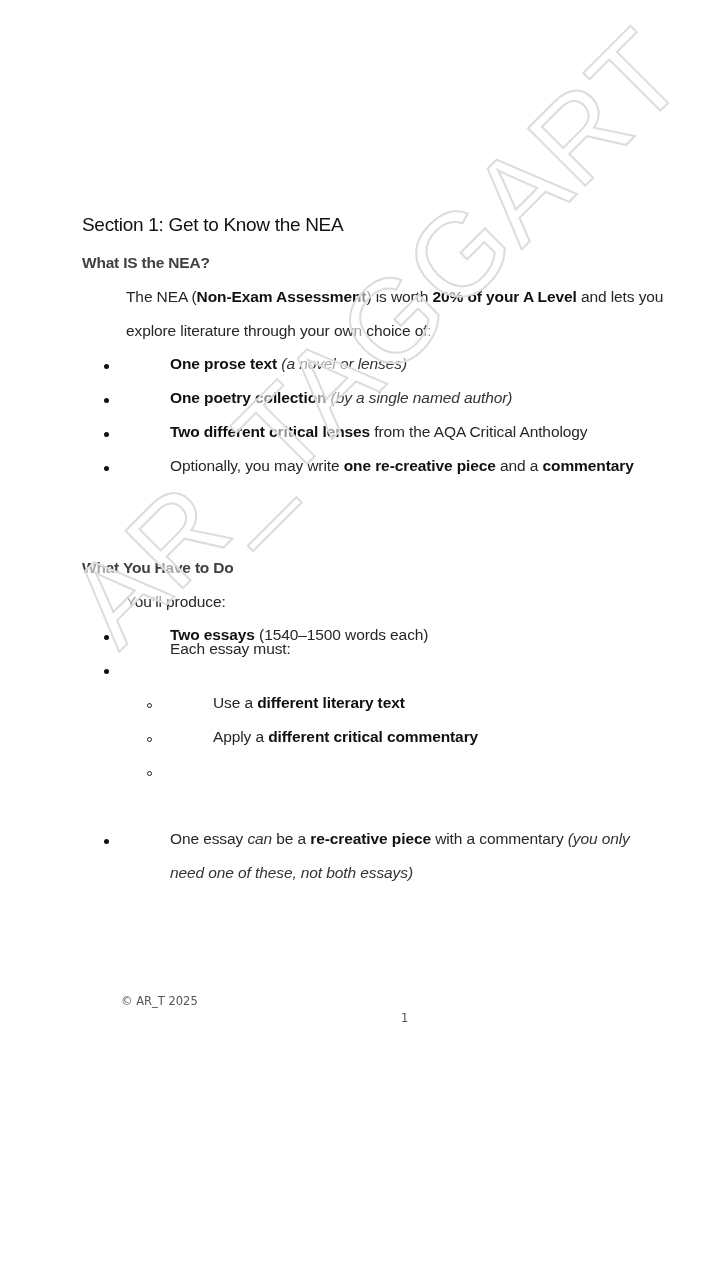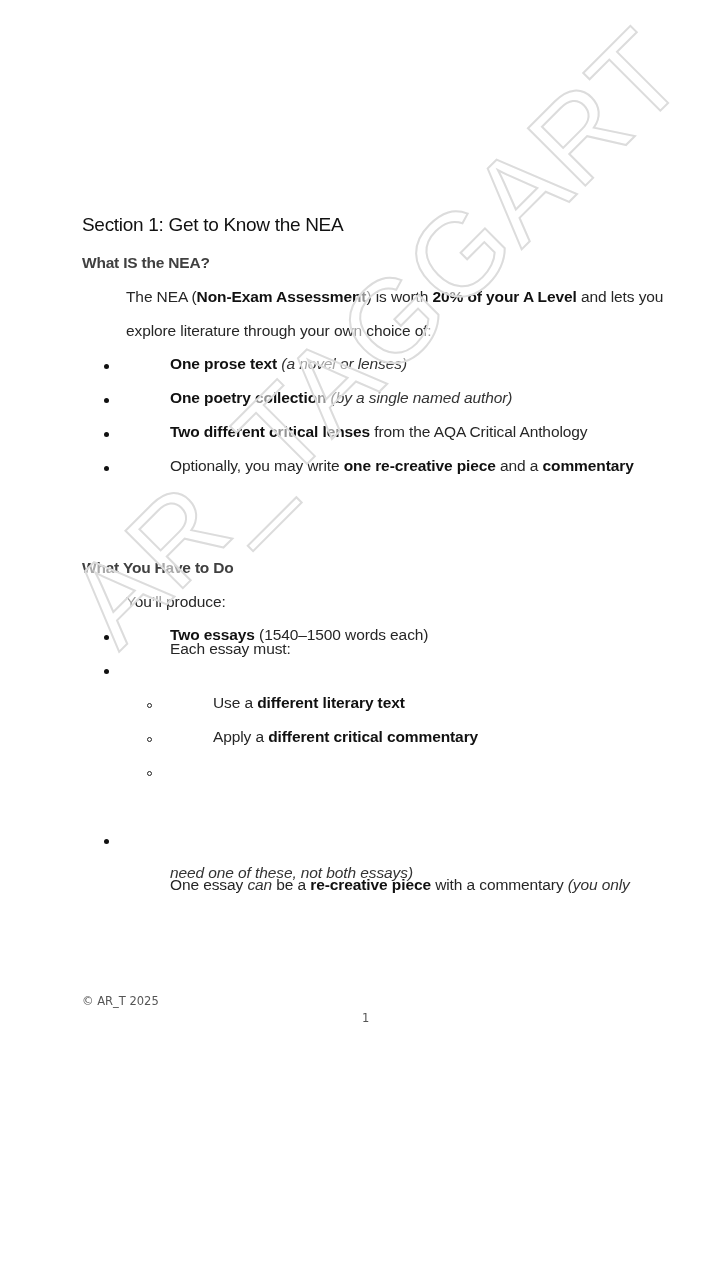--- a/index.html
+++ b/index.html
@@ -11,21 +11,21 @@
     }
     .page { position: absolute; left: 0; top: 0; width: 720px; height: 1280px; }
     .abs { position: absolute; white-space: nowrap; }
     .h1 { font-size: 19px; color: #111; letter-spacing: -0.3px; }
     .h2 { font-size: 15.5px; font-weight: bold; color: #404040; letter-spacing: -0.2px; }
     .p { font-size: 15.5px; color: #262626; letter-spacing: -0.1px; margin-left: 44px; }
     .p b { color: #111; }
     .p i { color: #333; }
     .bullet { position: absolute; width: 5px; height: 5px; border-radius: 50%; background: #111; }
     .circle { position: absolute; width: 5px; height: 5px; border-radius: 50%; border: 1.2px solid #222; background: #fff; box-sizing: border-box; }
-    .footer { font-size: 11.5px; color: #555; font-family: "DejaVu Sans", sans-serif; }
+    .footer { font-size: 11.5px; color: #555; font-family: "DejaVu Sans", sans-serif; margin-left: 39px; }
     .watermark {
       position: absolute; left: 90px; top: 555px;
       font-family: "Liberation Sans", sans-serif;
       font-size: 118px; font-weight: normal;
       color: rgba(255,255,255,0.55);
       -webkit-text-stroke: 2px #dcdcdc;
       transform: rotate(-45deg); transform-origin: left center;
       white-space: nowrap; letter-spacing: 2px;
       pointer-events: none;
     }
@@ -65,20 +65,20 @@
 
   <div class="circle" style="left:147px; top:703px;"></div>
   <div class="abs p" style="left:169px; top:694px;"><span>Use a </span><b>different literary text</b></div>
 
   <div class="circle" style="left:147px; top:737px;"></div>
   <div class="abs p" style="left:169px; top:728px;"><span>Apply a </span><b>different critical commentary</b></div>
 
   <div class="circle" style="left:147px; top:771px;"></div>
 
   <div class="bullet" style="left:104px; top:839px;"></div>
-  <div class="abs p" style="left:126px; top:876px;"><span>One essay </span><i>can</i><span> be a </span><b>re-creative piece</b><span> with a commentary </span><i>(you only</i></div>
+  <div class="abs p" style="left:126px; top:830px;"><span>One essay </span><i>can</i><span> be a </span><b>re-creative piece</b><span> with a commentary </span><i>(you only</i></div>
   <div class="abs p" style="left:126px; top:864px;"><i>need one of these, not both essays)</i></div>
 
   <div class="abs footer" style="left:82px; top:994px;">© AR_T 2025</div>
   <div class="abs footer" style="left:362px; top:1011px;">1</div>
 
   <div class="watermark">AR_TAGGART</div>
 </div>
 
 </body></html>

